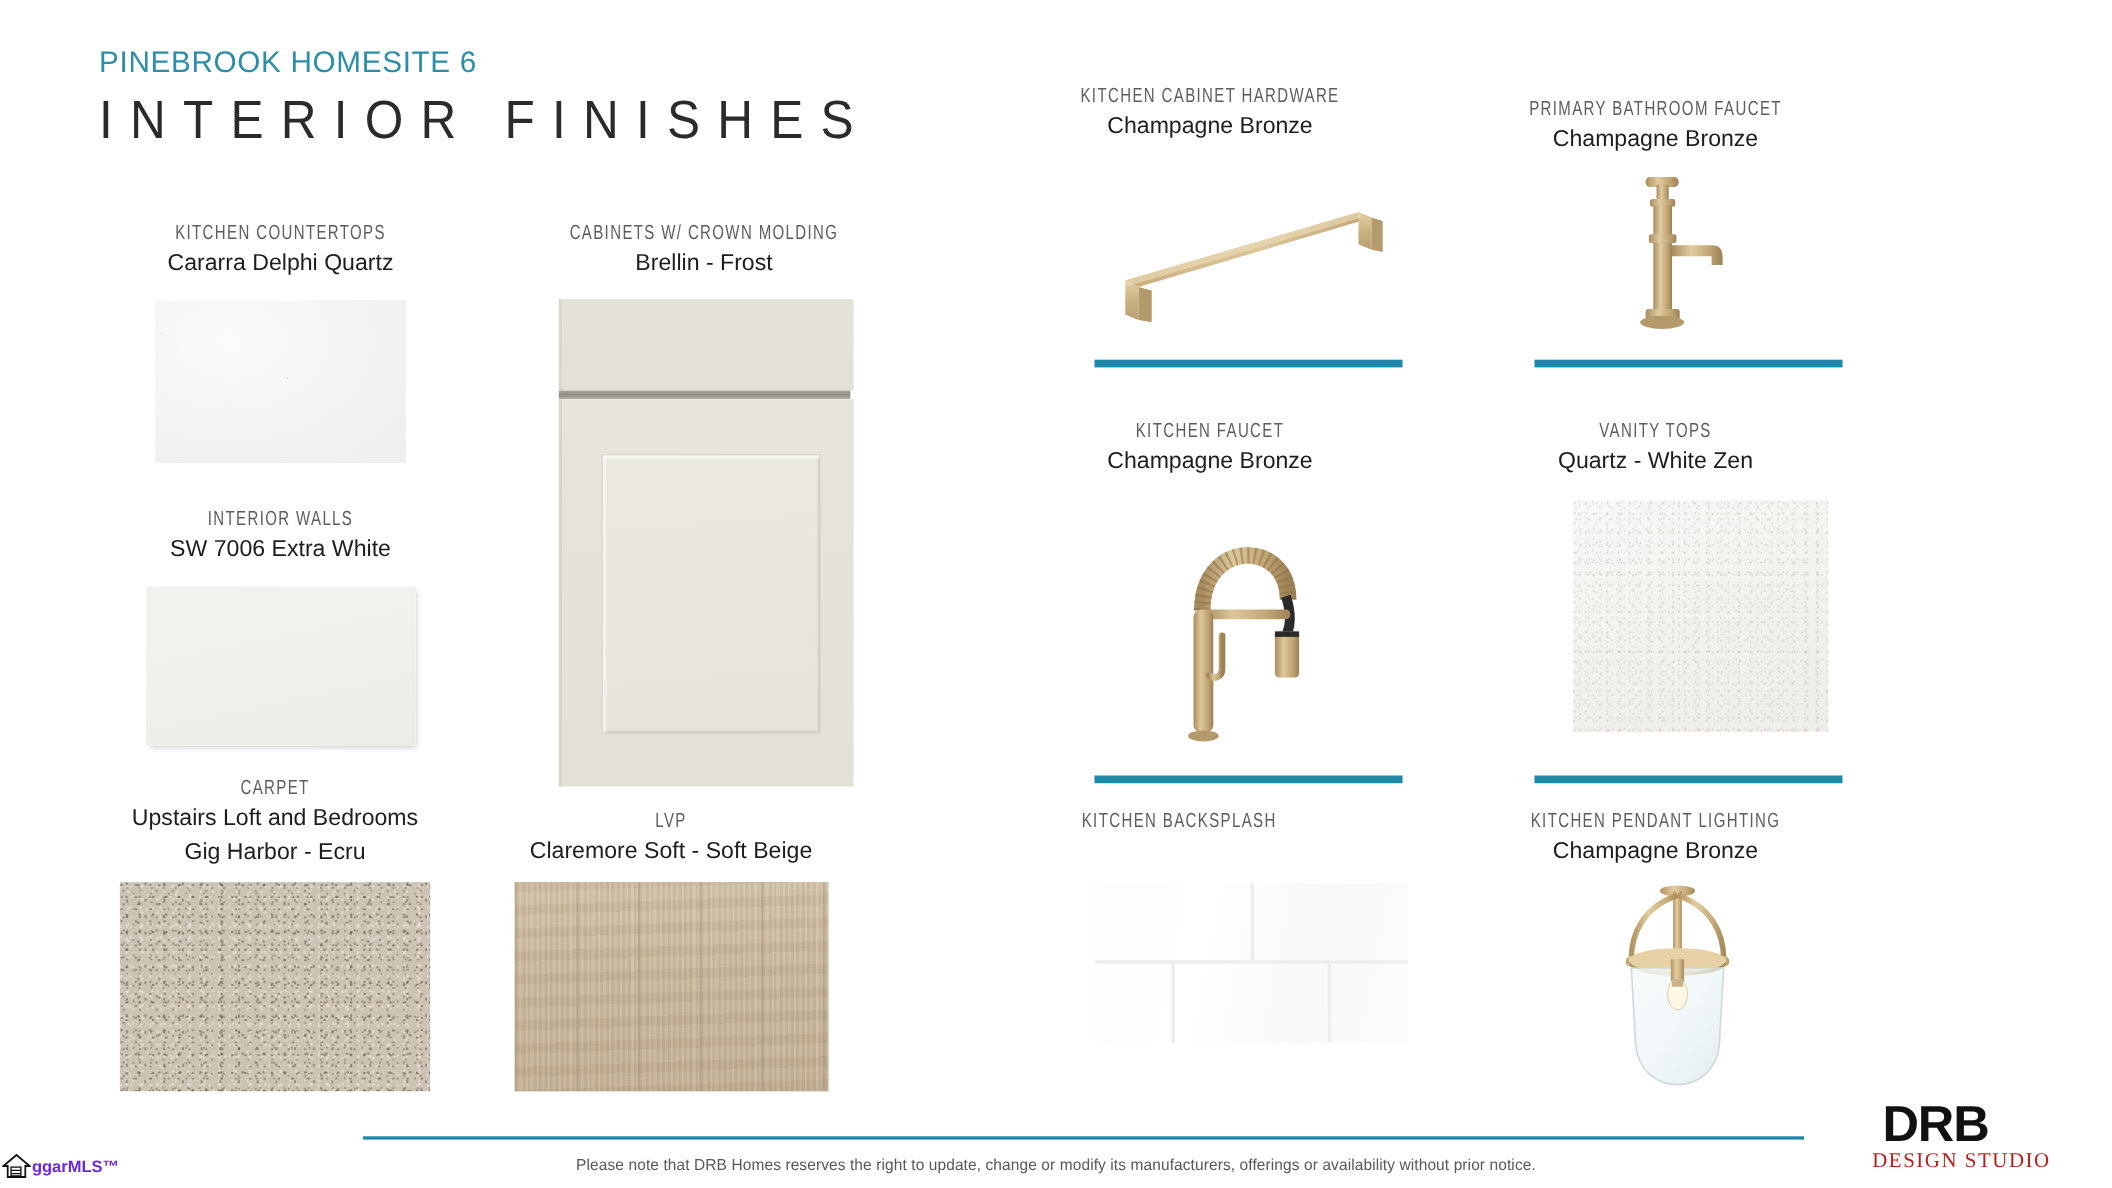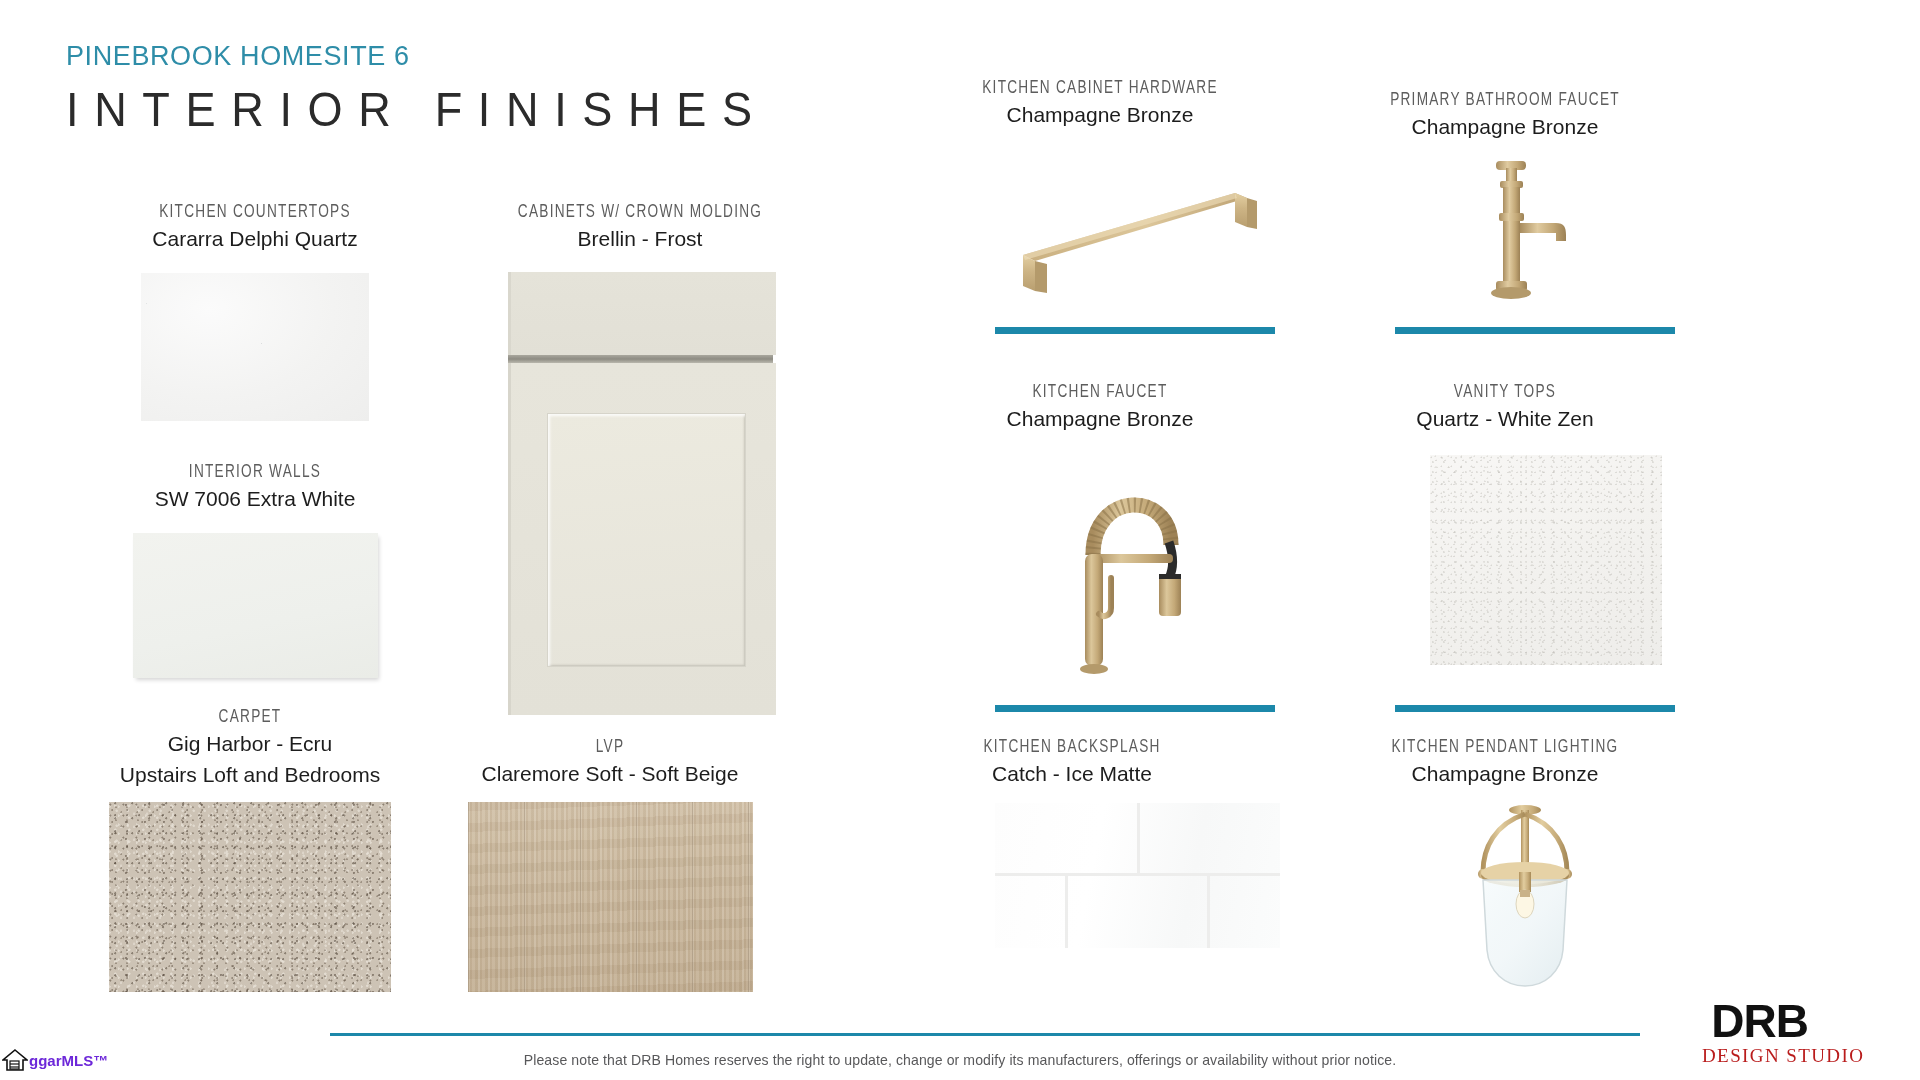--- a/index.html
+++ b/index.html
@@ -8,21 +8,21 @@
   }
   body {
     width: 1920px; height: 1080px;
     position: relative;
     overflow: hidden;
     font-family: "Liberation Sans", sans-serif;
     -webkit-font-smoothing: antialiased;
   }
 
   
-  #header { position: absolute; left: 66px; top: 42px; }
+  #header { position: absolute; left: 90px; top: 42px; }
   #subtitle {
     color: #2e8da8;
     font-size: 27px;
     letter-spacing: 0.6px;
     font-weight: 400;
     line-height: 1.1;
     white-space: nowrap;
   }
   #maintitle {
     margin-top: 10px;
@@ -208,22 +208,22 @@
 </div>
 
 <div class="item" style="left:115px; top:460px; width:280px;">
   <div class="lbl">INTERIOR WALLS</div>
   <div class="val">SW 7006 Extra White</div>
   <div class="swatch sw-paint" style="width:245px; height:145px; margin-top:20px;"></div>
 </div>
 
 <div class="item" style="left:100px; top:705px; width:300px;">
   <div class="lbl">CARPET</div>
+  <div class="val">Upstairs Loft and Bedrooms</div>
   <div class="val">Gig Harbor - Ecru</div>
-  <div class="val">Upstairs Loft and Bedrooms</div>
   <div class="swatch sw-carpet" style="width:282px; height:190px; margin-top:14px;"></div>
 </div>
 
 <div class="item" style="left:460px; top:200px; width:360px;">
   <div class="lbl">CABINETS W/ CROWN MOLDING</div>
   <div class="val">Brellin - Frost</div>
 </div>
 <div id="cabinet-door">
   <div class="cab-drawer"></div>
   <div class="cab-reveal"></div>
@@ -294,21 +294,20 @@
     <rect x="22" y="104" width="18" height="112" rx="7" fill="url(#fb)"></rect>
     <ellipse cx="31" cy="219" rx="14" ry="5" fill="#b49a6b"></ellipse>
 
     <path d="M48,128 L48,158 C48,166 40,168 36,164" fill="none" stroke="url(#fb)" stroke-width="6" stroke-linecap="round"></path>
   </svg>
 </div>
 <div class="divider" style="left:995px; top:705px; width:280px;"></div>
 
 <div class="item" style="left:912px; top:735px; width:320px;">
   <div class="lbl">KITCHEN BACKSPLASH</div>
-  <div class="val">Catch - Ice Matte</div>
 </div>
 <div class="swatch sw-backsplash" style="position:absolute; left:995px; top:803px; width:285px; height:145px;">
   <div class="grout" style="left:0; top:70px; width:100%; height:3px;"></div>
   <div class="grout" style="left:142px; top:0; width:3px; height:70px;"></div>
   <div class="grout" style="left:70px; top:73px; width:3px; height:72px;"></div>
   <div class="grout" style="left:212px; top:73px; width:3px; height:72px;"></div>
 </div>
 
 <div class="item" style="left:1335px; top:88px; width:340px;">
   <div class="lbl">PRIMARY BATHROOM FAUCET</div>

